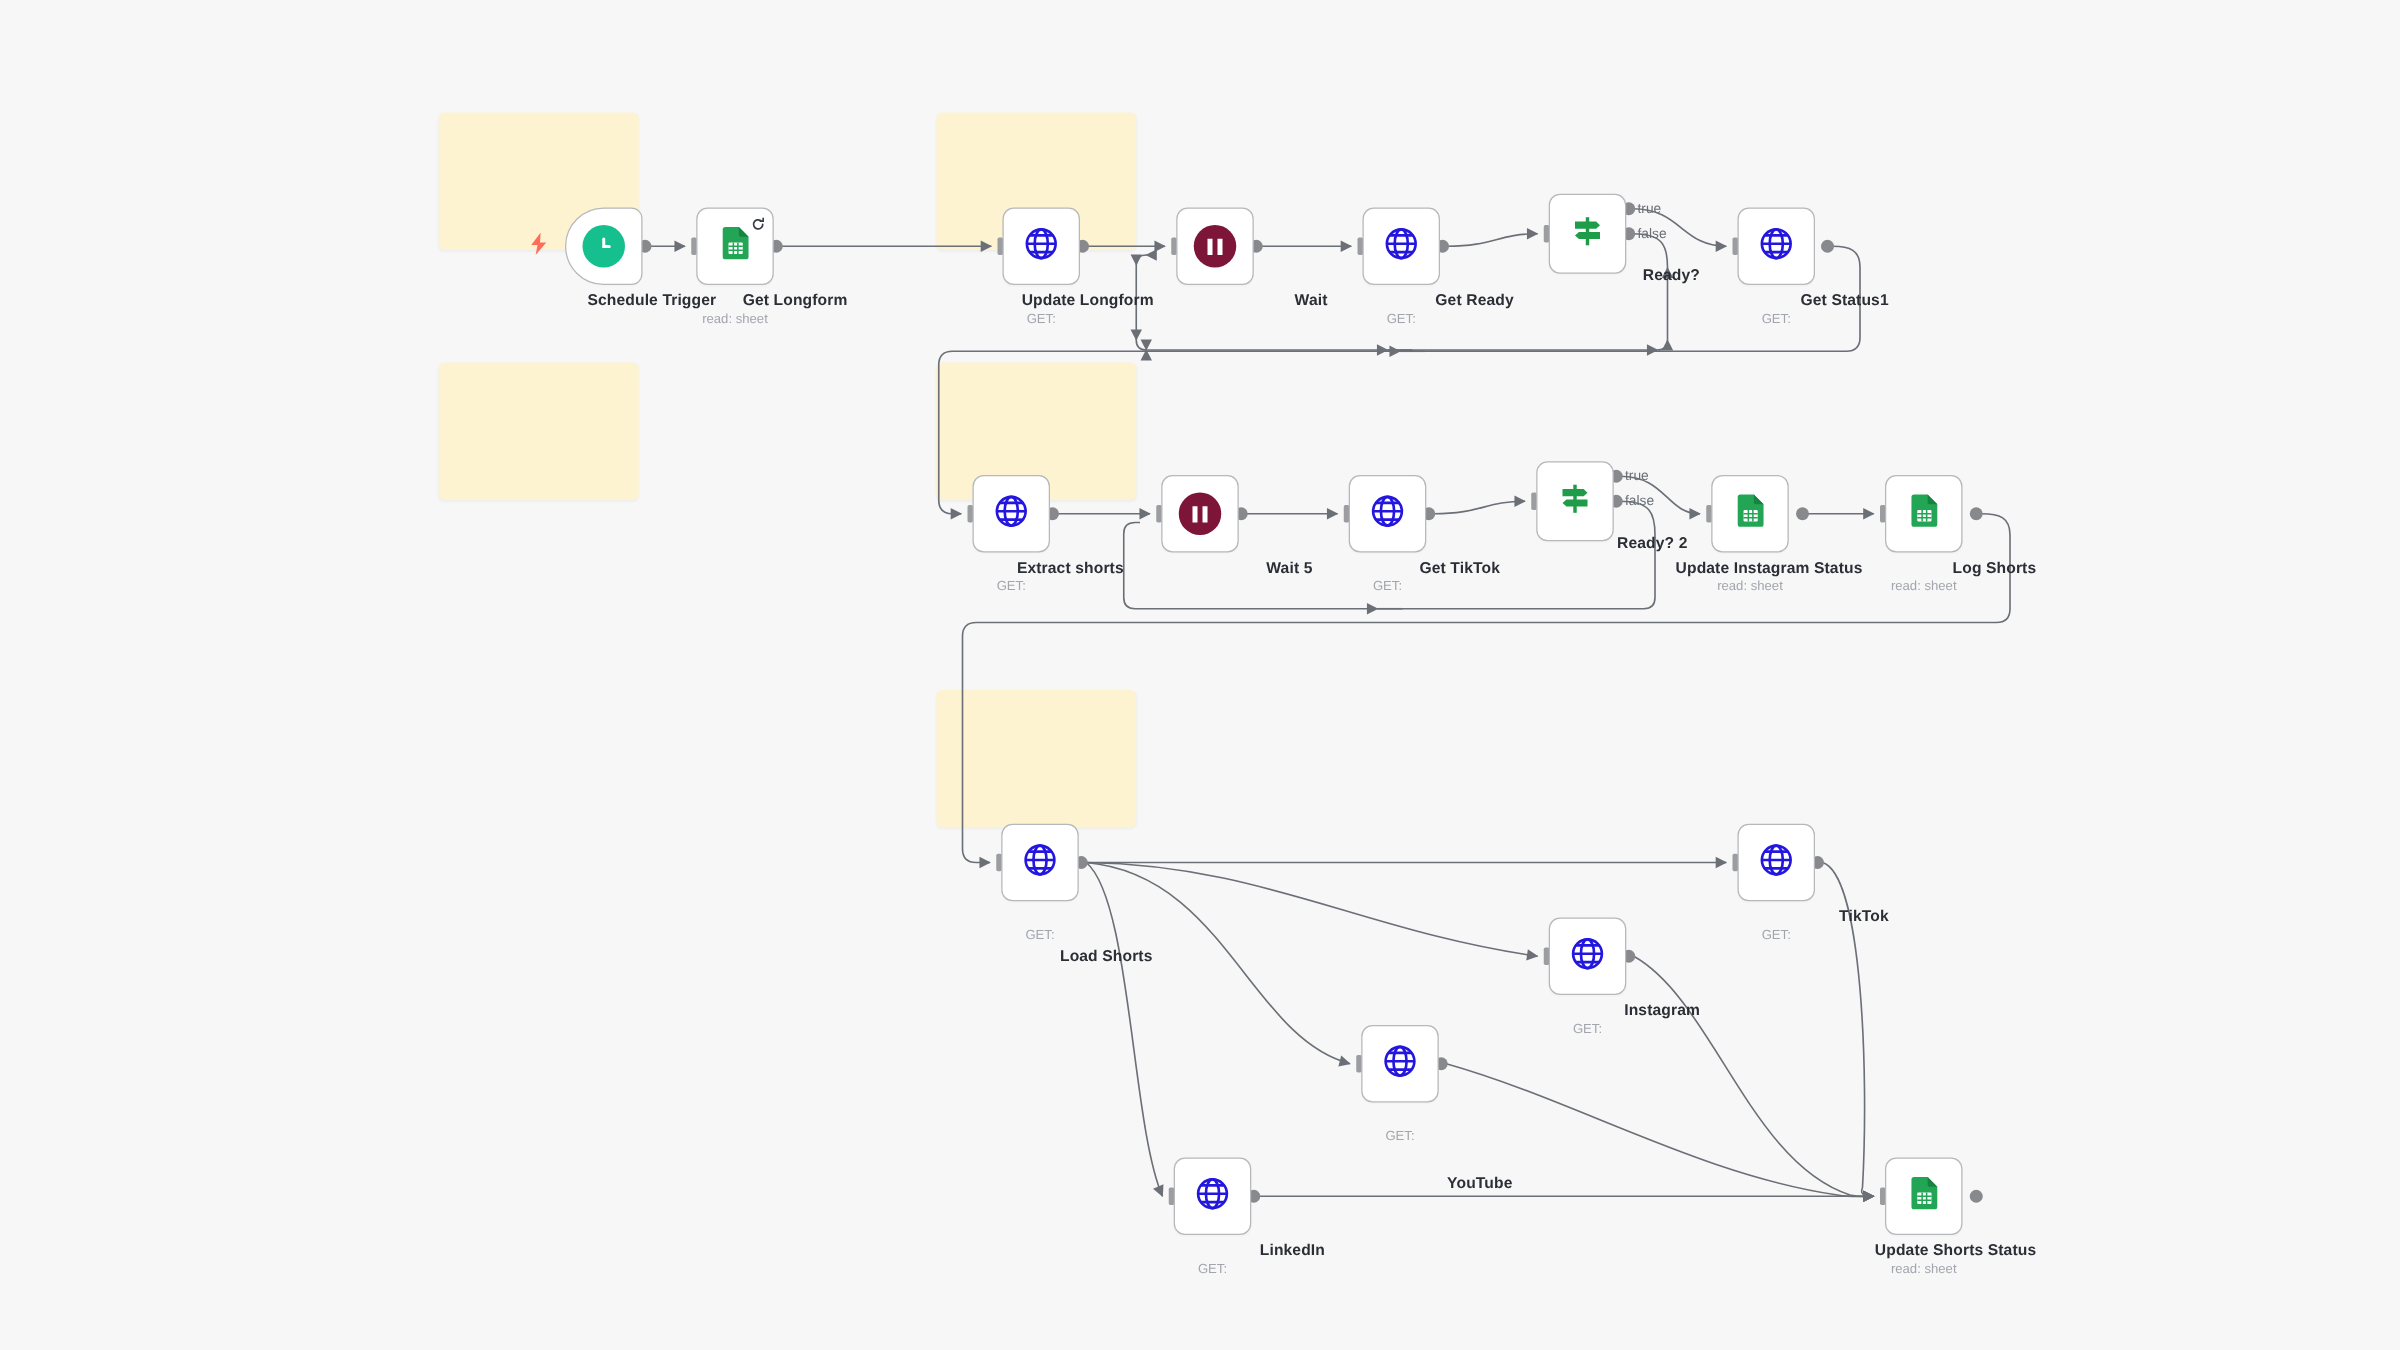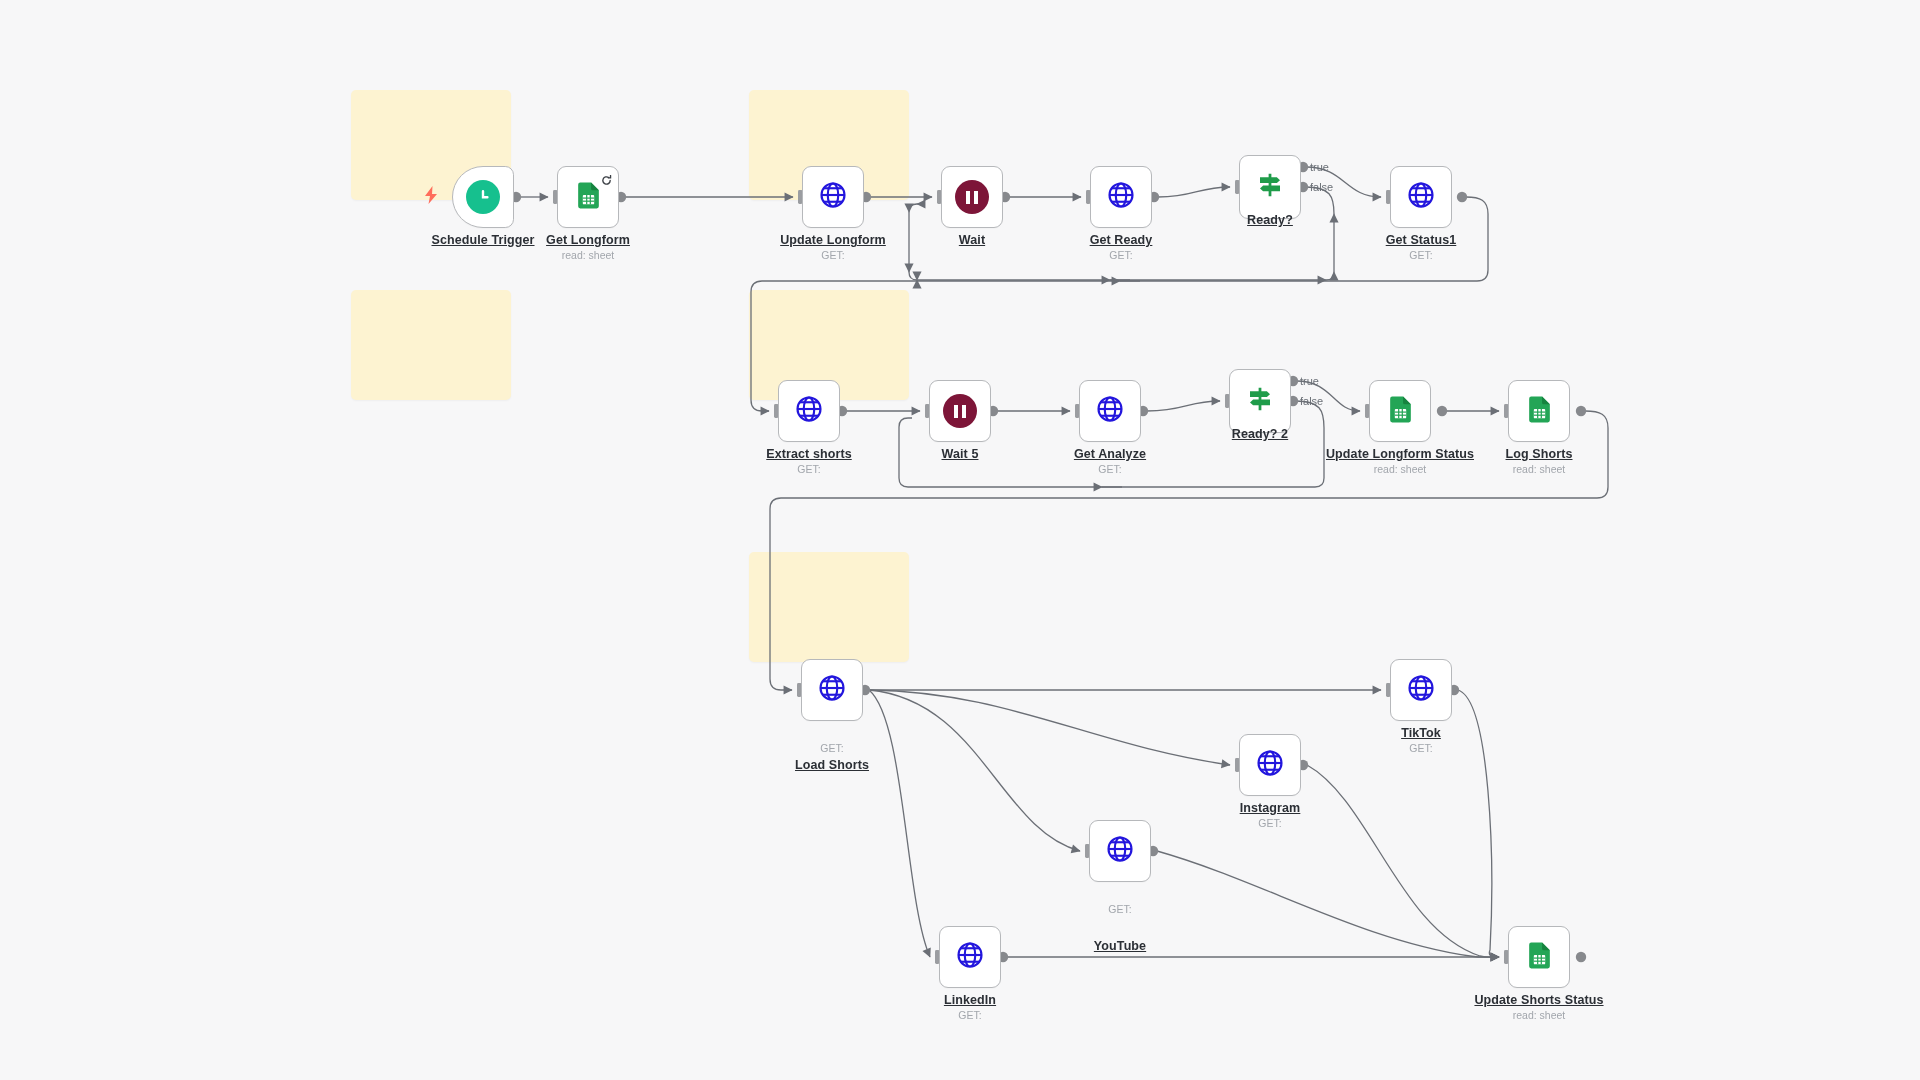--- a/index.html
+++ b/index.html
@@ -43,28 +43,27 @@
   }
   .node.trigger {
     border-top-left-radius: 32px;
     border-bottom-left-radius: 32px;
   }
   .node.switch { width: 62px; height: 64px; }
 
   
   .nlabel {
     position: absolute;
-    text-align: center;
+    text-align: right;
     font-size: 12.5px;
     font-weight: 700;
     color: #2b2f35;
     white-space: nowrap;
     z-index: 6;
     letter-spacing: .1px;
-    text-decoration: underline;
   }
   .nsub {
     position: absolute;
     text-align: center;
     font-size: 10.5px;
     font-weight: 400;
     color: #a2a6ac;
     white-space: nowrap;
     z-index: 6;
   }
@@ -348,21 +347,21 @@
     <span>
       <svg width="30" height="30" viewBox="0 0 24 24" fill="none" stroke="#2316dd" stroke-width="1.7">
         <circle cx="12" cy="12" r="9.2"></circle>
           <ellipse cx="12" cy="12" rx="4.2" ry="9.2"></ellipse>
         <line x1="2.8" y1="12" x2="21.2" y2="12"></line>
           <line x1="4.3" y1="6.6" x2="19.7" y2="6.6"></line>
           <line x1="4.3" y1="17.4" x2="19.7" y2="17.4"></line>
       </svg>
     </span>
   </div>
-  <div class="nlabel" style="left:1020px;top:447px;width:180px;">Get Analyze</div>
+  <div class="nlabel" style="left:1020px;top:447px;width:180px;">Get TikTok</div>
   <div class="nsub" style="left:1020px;top:463px;width:180px;">GET:</div>
 
   <div class="node switch" style="left:1229px;top:369px;">
     <span>
       <svg width="30" height="30" viewBox="0 0 24 24">
         <rect x="10.9" y="3" width="2.2" height="18" fill="#1f9c4a"></rect>
         <path d="M4,5.8 H17.5 L20,8.1 L17.5,10.4 H4 Z" fill="#1f9c4a"></path>
         <path d="M20,12.4 H6.5 L4,14.7 L6.5,17 H20 Z" fill="#1f9c4a"></path>
       </svg>
     </span>
@@ -379,21 +378,21 @@
         <rect x="7.6" y="11.6" width="8.8" height="7.2" rx="0.7" fill="#fff"></rect>
         <g stroke="#23a556" stroke-width="0.95">
           <line x1="7.6" y1="14" x2="16.4" y2="14"></line>
             <line x1="7.6" y1="16.4" x2="16.4" y2="16.4"></line>
           <line x1="10.6" y1="11.6" x2="10.6" y2="18.8"></line>
             <line x1="13.4" y1="11.6" x2="13.4" y2="18.8"></line>
         </g>
       </svg>
     </span>
   </div>
-  <div class="nlabel" style="left:1310px;top:447px;width:180px;">Update Longform Status</div>
+  <div class="nlabel" style="left:1310px;top:447px;width:180px;">Update Instagram Status</div>
   <div class="nsub" style="left:1310px;top:463px;width:180px;">read: sheet</div>
 
   <div class="node" style="left:1508px;top:380px;">
     <span>
       <svg width="31" height="31" viewBox="0 0 24 24">
         <path d="M14,2 H5.6 A1.6,1.6 0 0,0 4,3.6 V20.4 A1.6,1.6 0 0,0 5.6,22 H18.4 A1.6,1.6 0 0,0 20,20.4 V8 Z" fill="#23a556"></path>
         <path d="M14,2 L20,8 H15.2 A1.2,1.2 0 0,1 14,6.8 Z" fill="#16833f"></path>
         <rect x="7.6" y="11.6" width="8.8" height="7.2" rx="0.7" fill="#fff"></rect>
         <g stroke="#23a556" stroke-width="0.95">
           <line x1="7.6" y1="14" x2="16.4" y2="14"></line>

